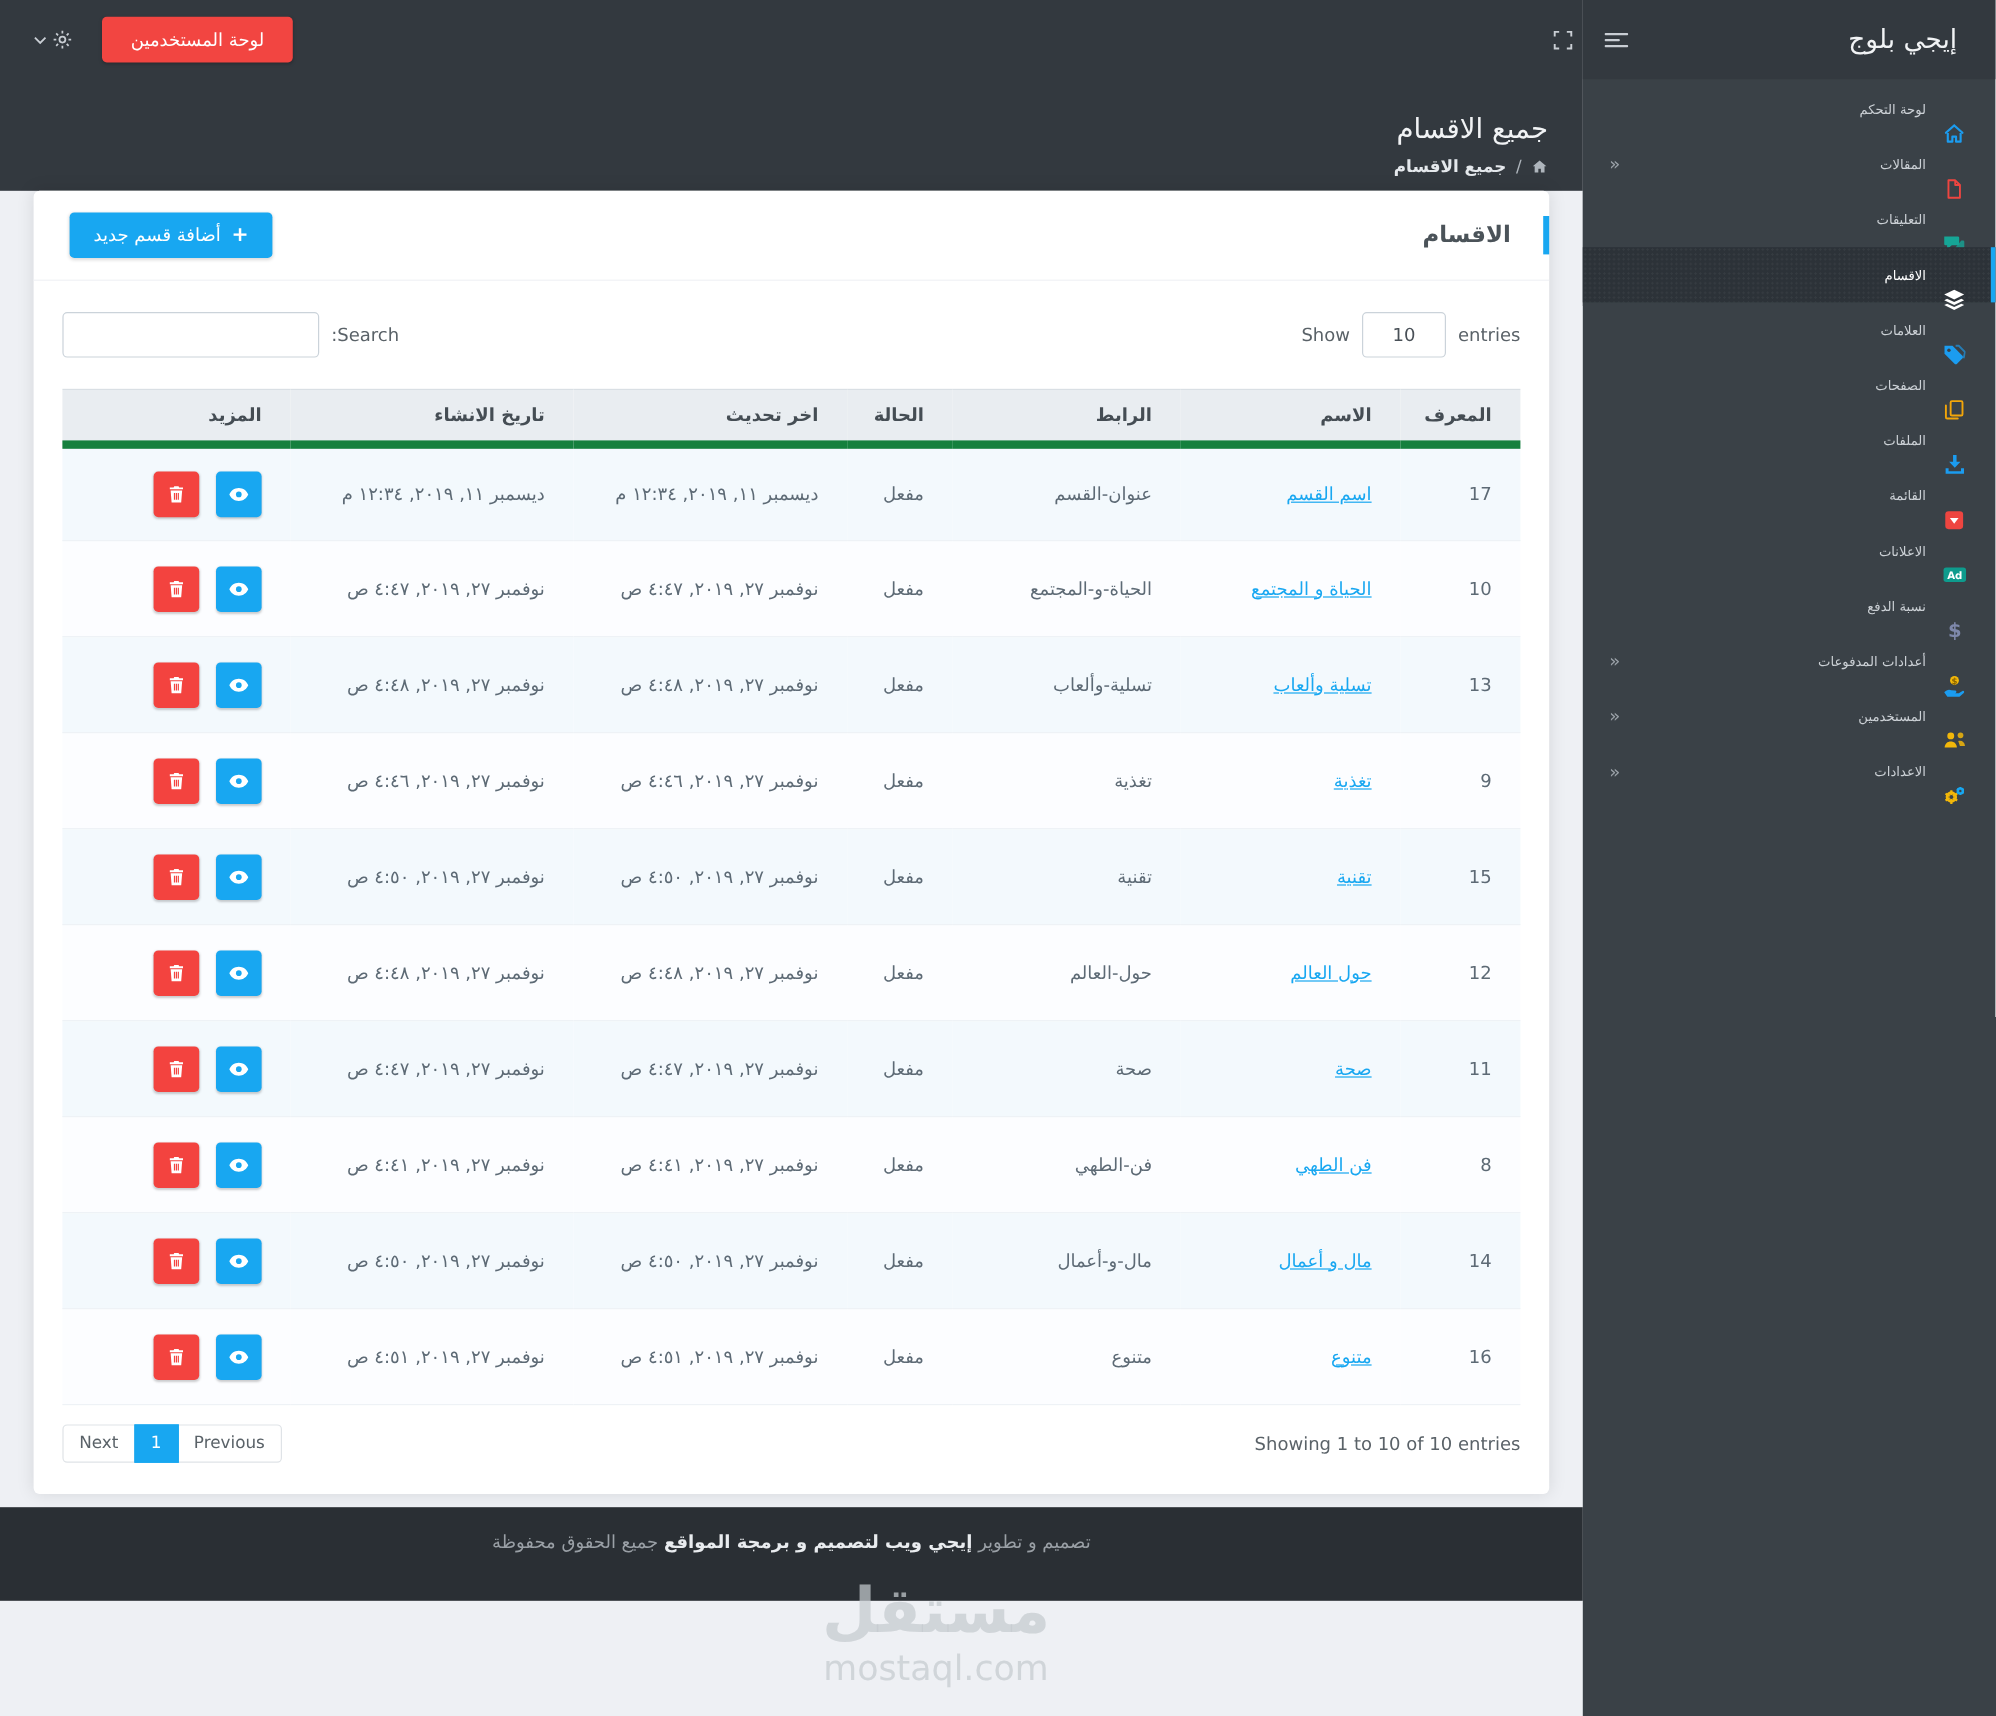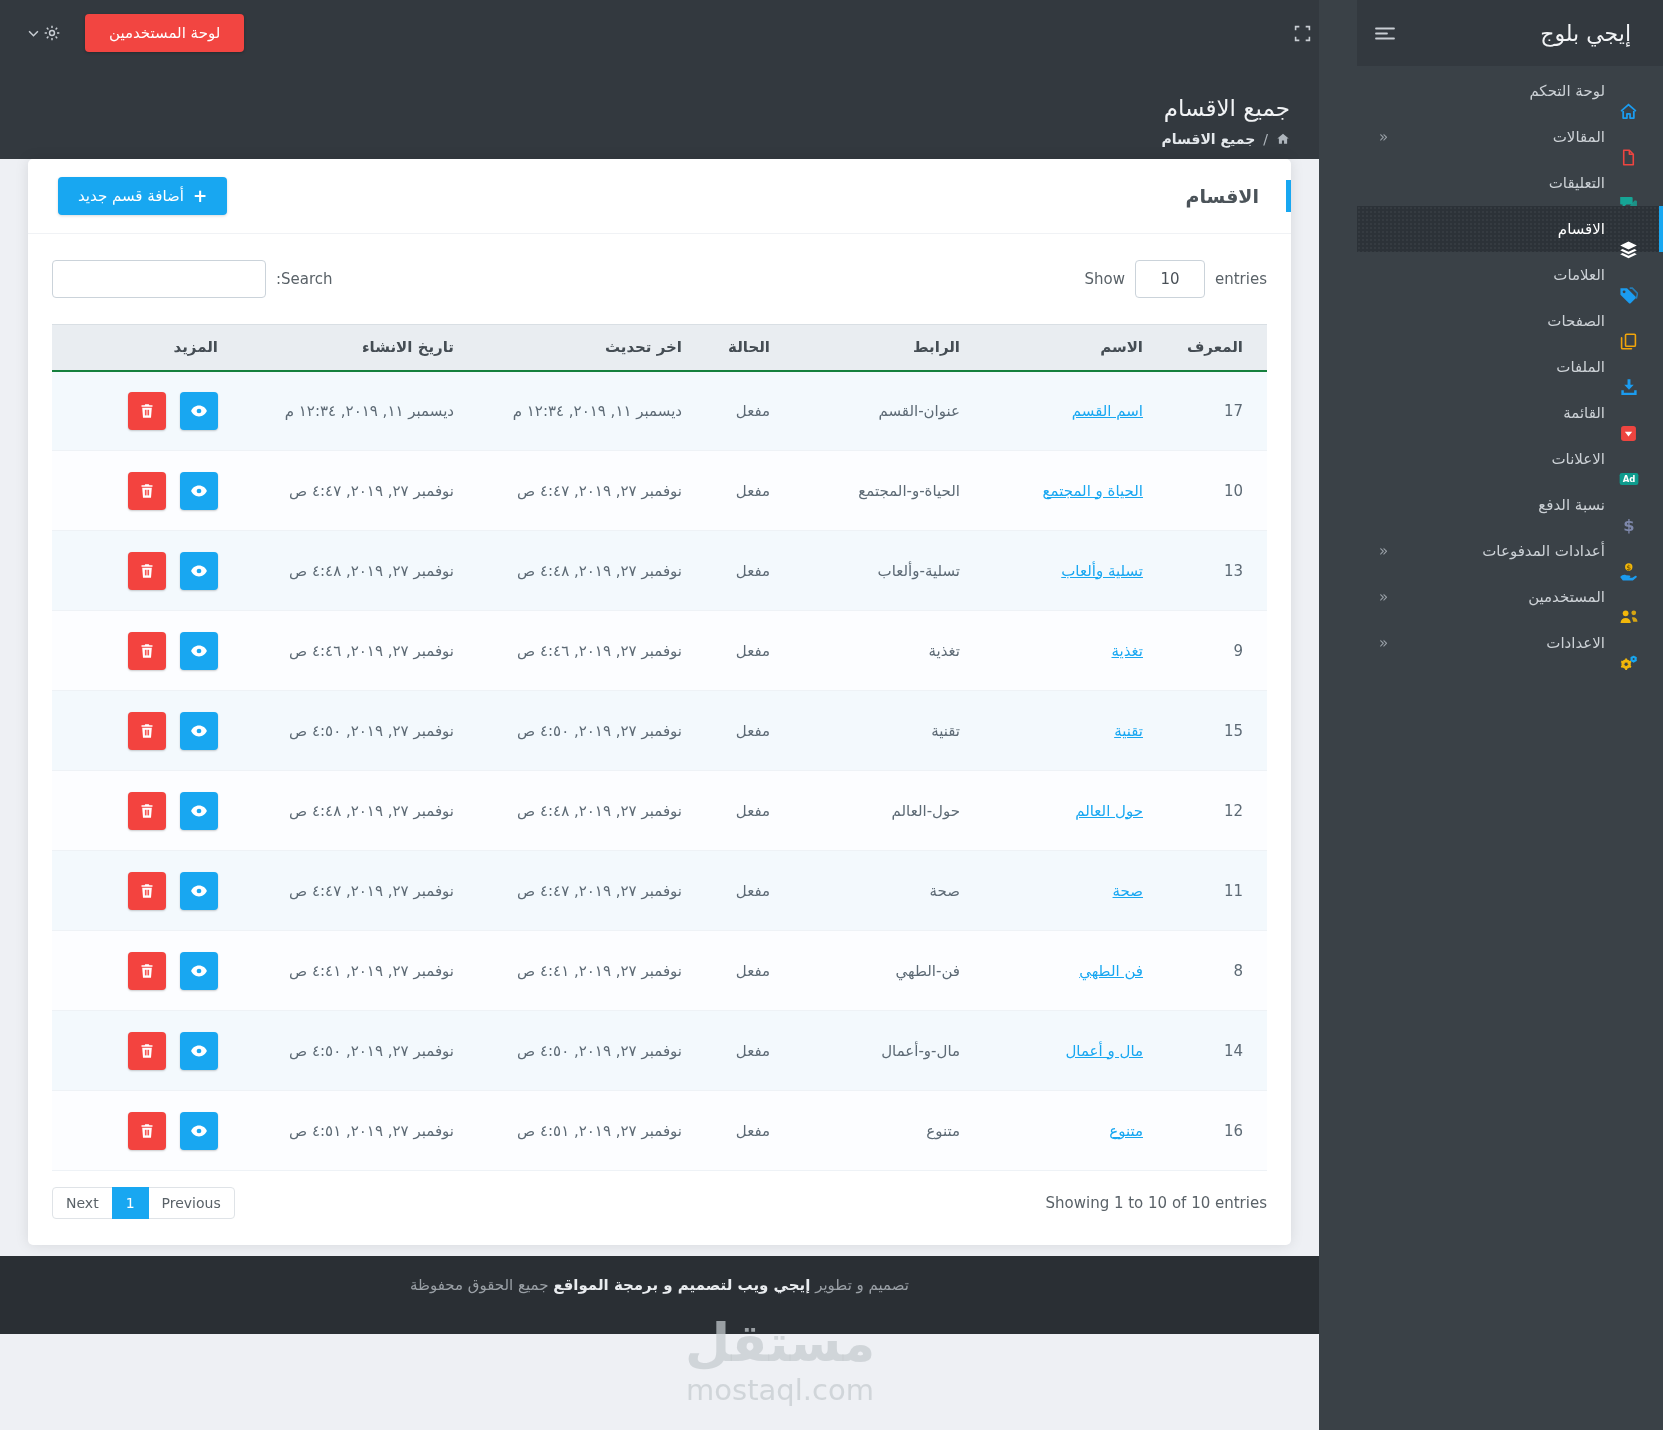--- a/index.html
+++ b/index.html
@@ -3,28 +3,28 @@
 <meta charset="utf-8">
 <style>
   * { margin:0; padding:0; box-sizing:border-box; }
   html,body { width:1663px; height:1430px; overflow:hidden; }
   body {
     position:relative; direction:rtl;
     font-family:"DejaVu Sans", sans-serif;
     background:#eef0f4; color:#5d6a75;
   }
   
-  .sidebar { position:absolute; top:0; right:0; width:344px; height:1430px; background:#3a4147; z-index:20;padding-left:38px; }
+  .sidebar { position:absolute; top:0; right:0; width:344px; height:1430px; background:#3a4147; z-index:20; }
   .brand-bar { height:66px; background:#33393f; display:flex; align-items:center; justify-content:space-between; padding:0 32px 0 18px; }
   .brand { color:#f1f3f5; font-size:22px; }
   .hamburger { cursor:pointer; display:inline-flex; }
   .side-menu { padding-top:2px; }
   .side-item { position:relative; height:46px; display:flex; align-items:center; padding:0 24px 0 22px; cursor:pointer; }
   .side-item .s-icon { width:21px; display:inline-flex; justify-content:center; margin-left:13px;margin-top:40px; }
-  .side-item .s-label { color:#ccd1d6; font-size:15px; }
+  .side-item .s-label { color:#ccd1d6; font-size:11px; }
   .side-item .chev { margin-right:auto; color:#9aa1a8; font-size:15px; }
   .side-item.active { background:#2c3238;
     background-image:radial-gradient(rgba(255,255,255,.045) 1px, transparent 1px);
     background-size:4px 4px; }
   .side-item.active .s-label { color:#fff; }
   .side-item.active::after { content:""; position:absolute; right:0; top:0; width:4px; height:100%; background:#18a7f1; }
   
   .main { position:absolute; top:0; right:344px; width:1319px; height:1430px; }
   .dark-top { height:255px; background:#33393f; }
   .navbar { height:66px; display:flex; align-items:center; justify-content:space-between; padding:0 8px 0 28px;gap:20px; }
@@ -50,21 +50,21 @@
   .controls { display:flex; align-items:center; justify-content:space-between; margin-bottom:26px; font-size:15px; color:#5a6268; }
   .length { display:flex; align-items:center; gap:10px; }
   .len-box { display:inline-flex; align-items:center; justify-content:center; width:70px; height:38px;
     border:1px solid #cbd3da; border-radius:4px; color:#495057; cursor:pointer; }
   .search { display:flex; align-items:center; gap:10px; }
   .search input { width:214px; height:38px; border:1px solid #cbd3da; border-radius:4px; padding:0 10px; font-family:inherit; font-size:15px; }
   
   table { width:100%; border-collapse:collapse; table-layout:fixed; font-size:15px; }
   thead tr { height:46px; }
   thead th { background:#e9edf1; color:#454d54; font-weight:bold; text-align:right; padding:0 24px;
-    border-top:1px solid #d9dfe4; border-bottom:2px solid #15803d; }
+    border-top:1px solid #d9dfe4; border-bottom:7px solid #15803d; }
   tbody tr { height:80px; }
   tbody tr:nth-child(odd) { background:#f3f9fd; }
   tbody tr:nth-child(even) { background:#fcfdff; }
   tbody td { text-align:right; padding:0 24px; vertical-align:middle; color:#5d6a75; border-bottom:1px solid #eef2f6; }
   td .cat-link { color:#18a7f1; text-decoration:underline; cursor:pointer; }
   .actions { display:flex; align-items:center; gap:14px; }
   .act-btn { width:38px; height:38px; border:none; border-radius:4px; display:inline-flex; align-items:center; justify-content:center;
     cursor:pointer; box-shadow:0 1px 2px rgba(0,0,0,.2); }
   .act-view { background:#18a7f1; }
   .act-del { background:#f3433f; }

